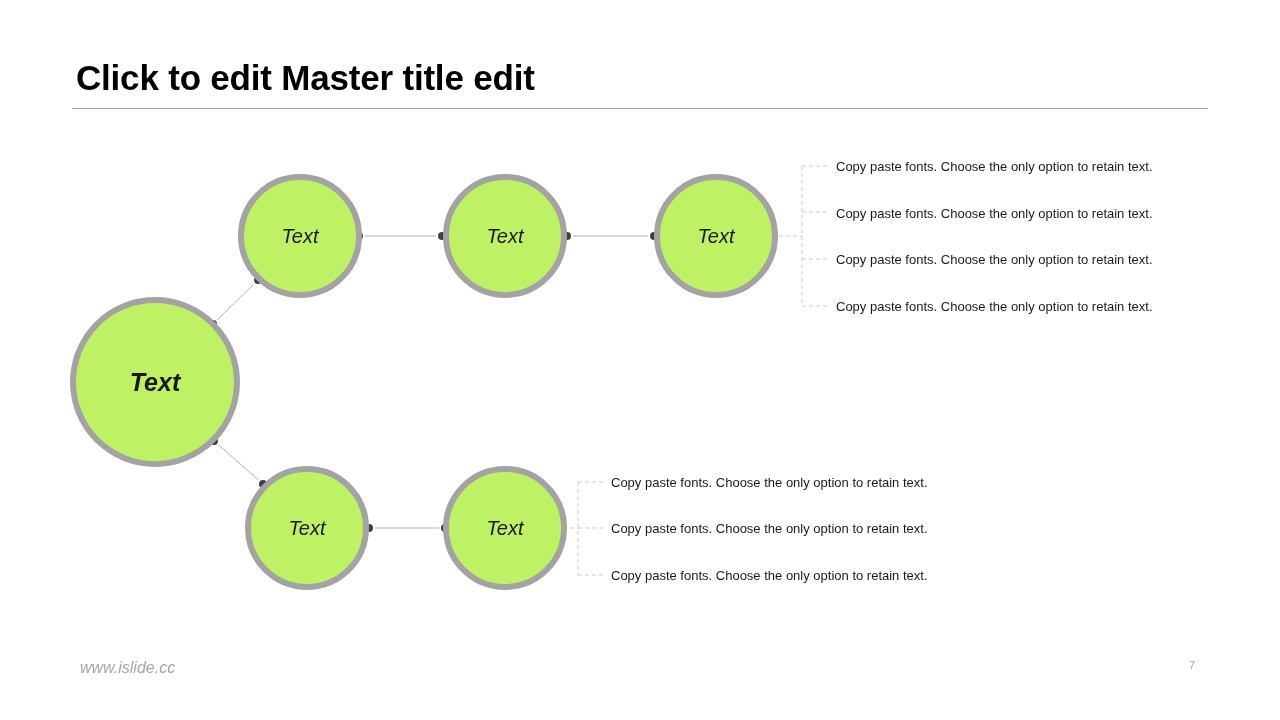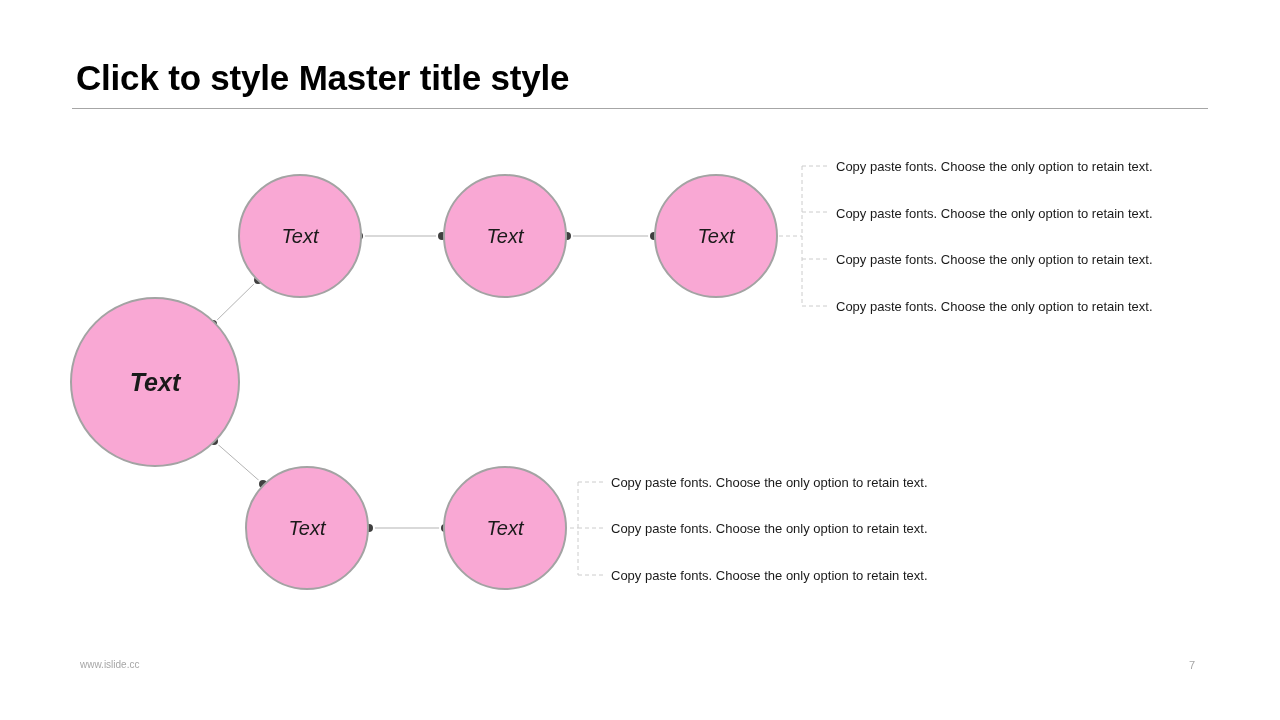--- a/index.html
+++ b/index.html
@@ -49,22 +49,22 @@
     left: 0;
     top: 0;
     width: 1280px;
     height: 720px;
   }
 
   
   .node {
     position: absolute;
     border-radius: 50%;
-    background: #f9a8d4;
-    border: 2px solid #a3a3a3;
+    background: #bef264;
+    border: 6px solid #a3a3a3;
     box-sizing: border-box;
     display: flex;
     align-items: center;
     justify-content: center;
   }
   .node-label {
     font-style: italic;
     color: #1a1a1a;
     line-height: 1;
   }
@@ -98,35 +98,36 @@
     text-align: center;
   }
   .group-top .body-line { left: 836px; }
   .group-bottom .body-line { left: 611px; }
 
   
   .footer-url {
     position: absolute;
     left: 80px;
     top: 659px;
-    font-size: 10px;
+    font-size: 16px;
     color: #a6a6a6;
+    font-style: italic;
   }
   .page-number {
     position: absolute;
     left: 1189px;
     top: 659px;
     font-size: 11px;
     color: #a6a6a6;
   }
 </style>
 </head>
 <body>
 
-<div class="slide-title">Click to style Master title style</div>
+<div class="slide-title">Click to edit Master title edit</div>
 <div class="title-rule"></div>
 
 <div class="diagram">
 
   <svg viewBox="0 0 1280 720">
 
     <line x1="213" y1="324" x2="258" y2="280" stroke="#b3b3b3" stroke-width="1"></line>
 
     <line x1="214" y1="441" x2="263" y2="484" stroke="#b3b3b3" stroke-width="1"></line>
 

